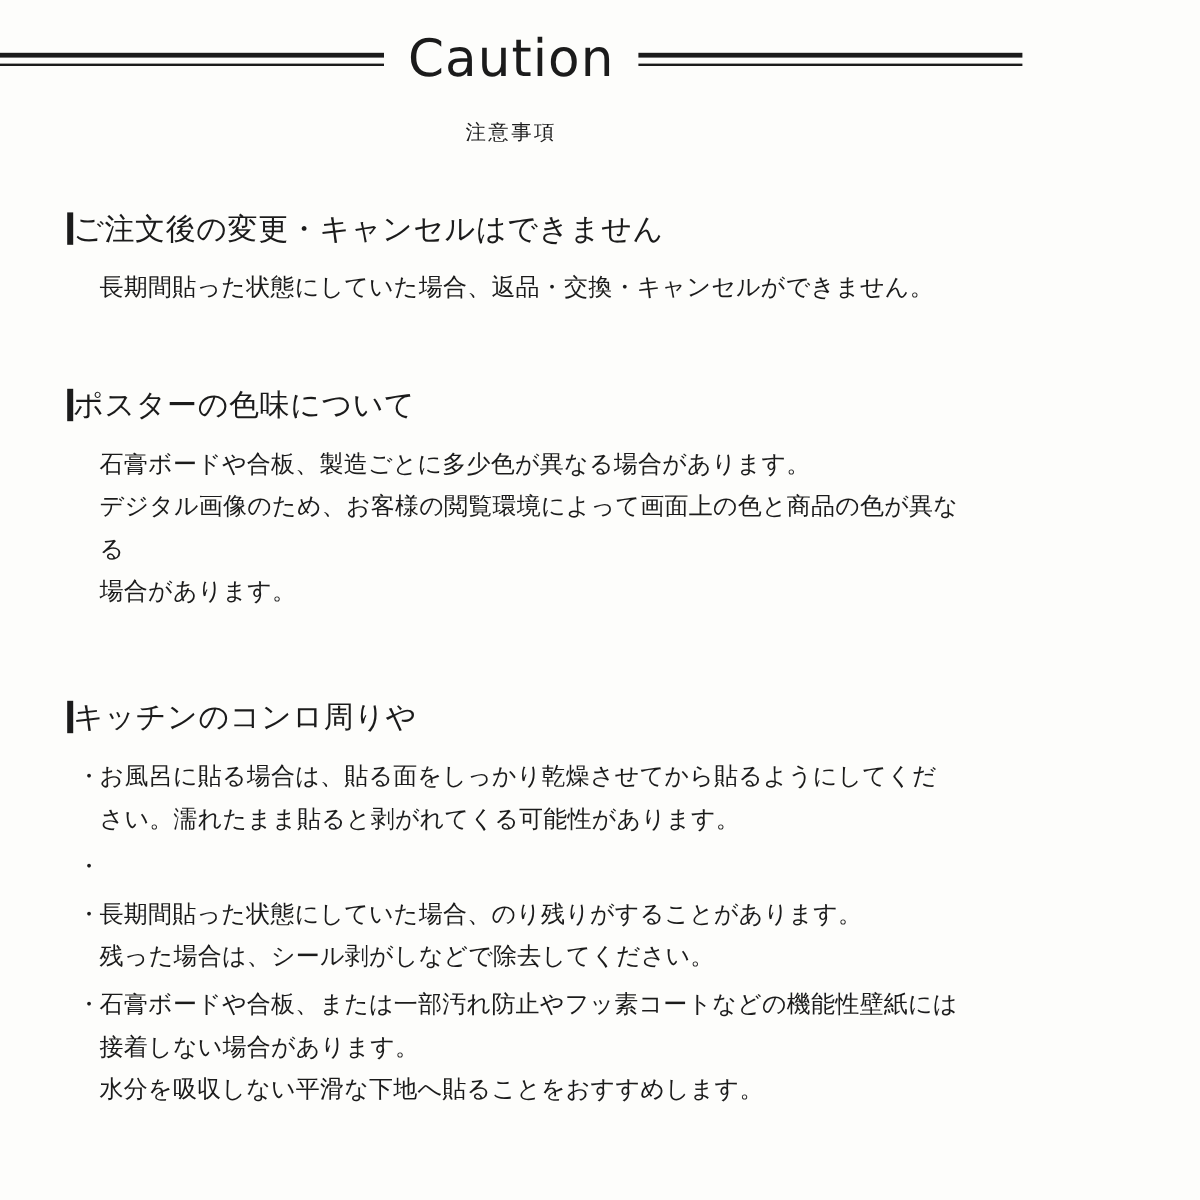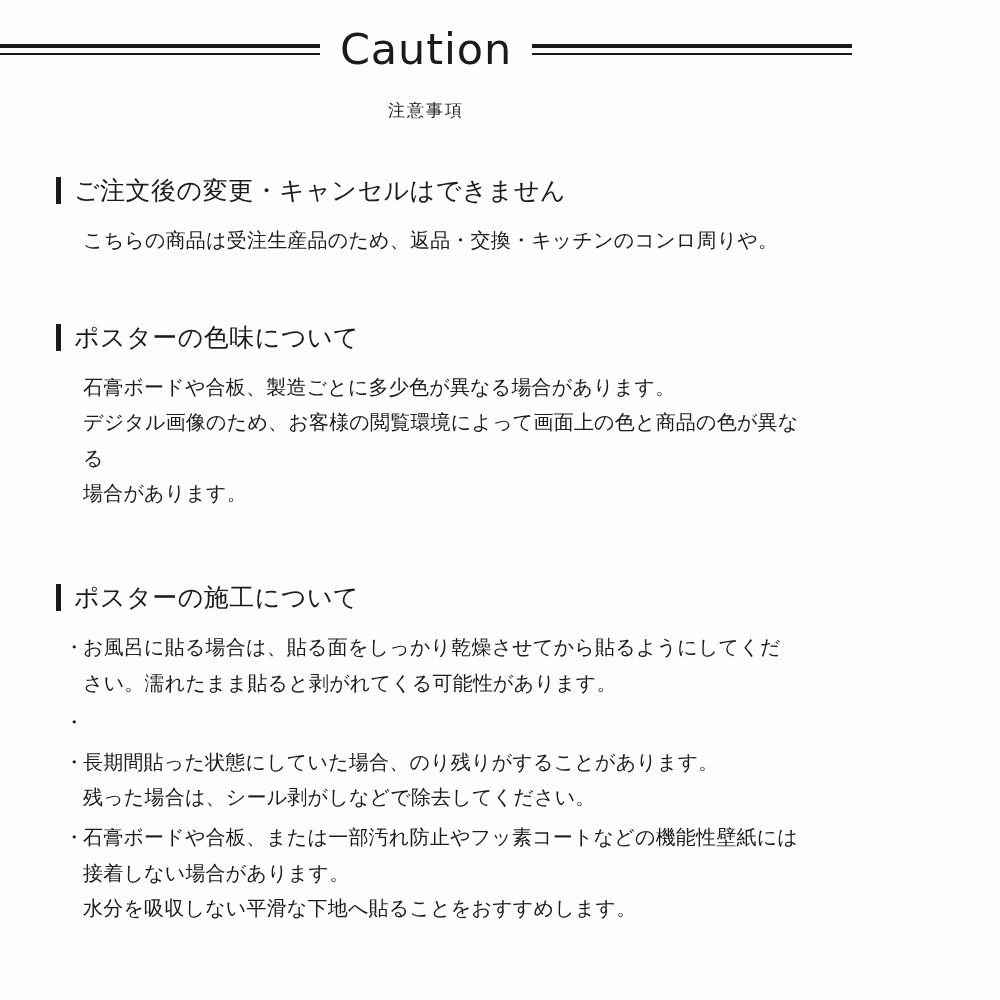--- a/index.html
+++ b/index.html
@@ -71,21 +71,20 @@
   
   .content {
     padding: 52px 52px 0 52px;
   }
   .section {
     margin-bottom: 40px;
   }
   .section-heading {
     display: flex;
     align-items: flex-start;
-    gap: 13px;
     font-size: 25px;
     font-weight: 500;
     letter-spacing: 0.02em;
     color: #1b1b1b;
     margin-bottom: 16px;
     padding-left: 4px;
   }
   .heading-bar {
     display: inline-block;
     width: 5px;
@@ -150,40 +149,40 @@
   </div>
 
   <div class="content">
 
     <div class="section sec-1">
       <div class="section-heading">
         <span class="heading-bar"></span>
         <span>ご注文後の変更・キャンセルはできません</span>
       </div>
       <div class="section-body">
-        <div class="body-line">こちらの商品は受注生産品のため、返品・交換・キッチンのコンロ周りや。</div>
+        <div class="body-line">長期間貼った状態にしていた場合、返品・交換・キャンセルができません。</div>
       </div>
     </div>
 
     <div class="section sec-2">
       <div class="section-heading">
         <span class="heading-bar"></span>
         <span>ポスターの色味について</span>
       </div>
       <div class="section-body">
         <div class="body-line">石膏ボードや合板、製造ごとに多少色が異なる場合があります。</div>
         <div class="body-line">デジタル画像のため、お客様の閲覧環境によって画面上の色と商品の色が異なる
 場合があります。</div>
       </div>
     </div>
 
     <div class="section sec-3">
       <div class="section-heading">
         <span class="heading-bar"></span>
-        <span>ポスターの施工について</span>
+        <span>キッチンのコンロ周りや</span>
       </div>
       <ul class="bullet-list">
         <li class="bullet-item">
           <span class="bullet-mark">・</span>
           <span class="bullet-text">お風呂に貼る場合は、貼る面をしっかり乾燥させてから貼るようにしてくだ
 さい。濡れたまま貼ると剥がれてくる可能性があります。</span>
         </li>
         <li class="bullet-item">
           <span class="bullet-mark">・</span>
         </li>

